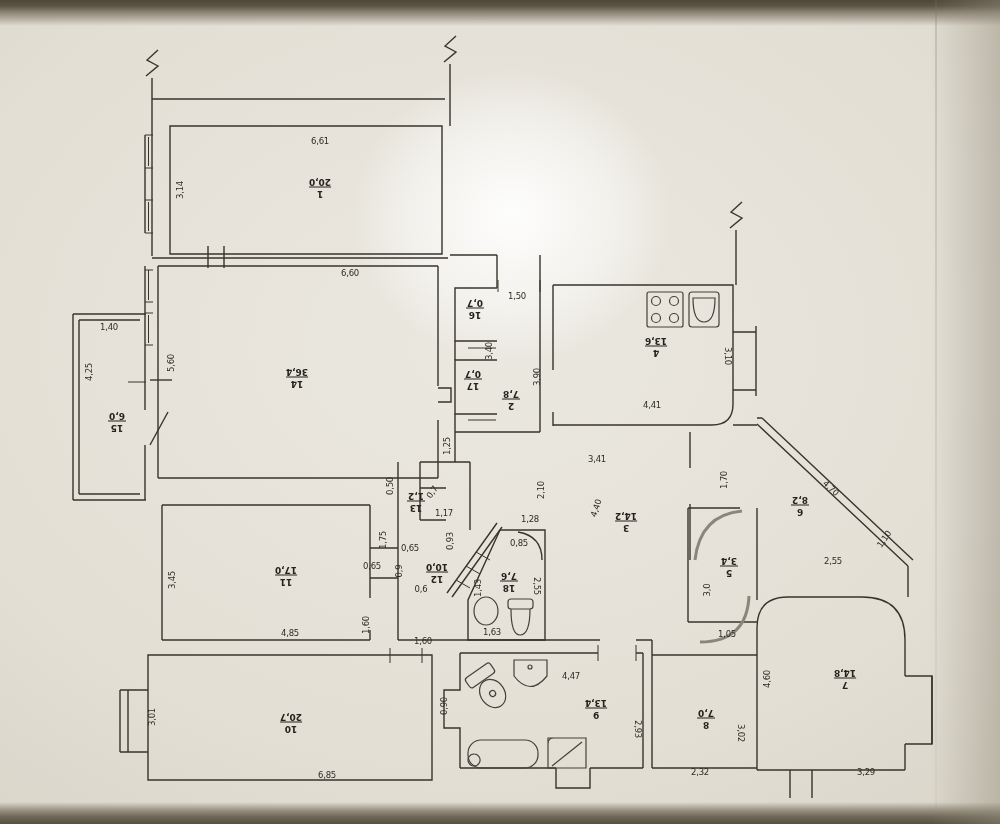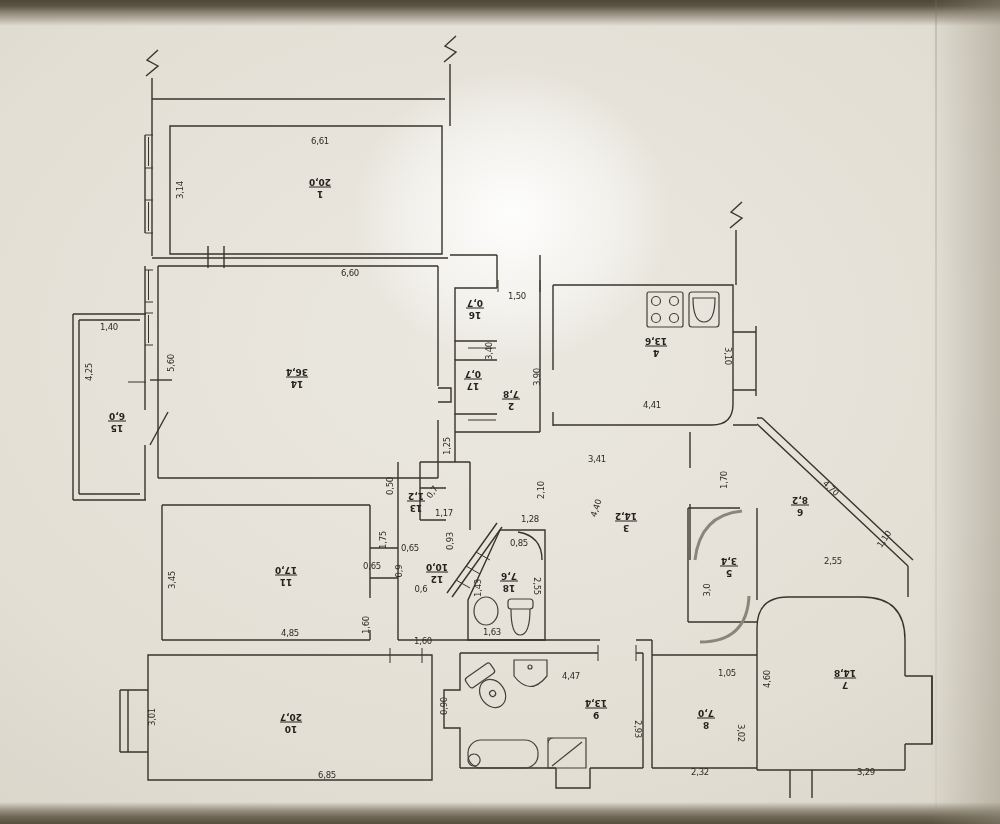--- a/index.html
+++ b/index.html
@@ -195,21 +195,21 @@
       <span class="dim" style="left: 410px; top: 548px; transform: translate(-50%, -50%) rotate(0deg);">0,65</span>
       <span class="dim" style="left: 383px; top: 540px; transform: translate(-50%, -50%) rotate(-90deg);">1,75</span>
       <span class="dim" style="left: 372px; top: 566px; transform: translate(-50%, -50%) rotate(0deg);">0,65</span>
       <span class="dim" style="left: 399px; top: 571px; transform: translate(-50%, -50%) rotate(-90deg);">0,9</span>
       <span class="dim" style="left: 392px; top: 589px; transform: translate(-50%, -50%) rotate(0deg); margin-left: 29px;">0,6</span>
       <span class="dim" style="left: 478px; top: 588px; transform: translate(-50%, -50%) rotate(-90deg);">1,43</span>
       <span class="dim" style="left: 519px; top: 543px; transform: translate(-50%, -50%) rotate(0deg);">0,85</span>
       <span class="dim" style="left: 537px; top: 586px; transform: translate(-50%, -50%) rotate(90deg);">2,55</span>
       <span class="dim" style="left: 492px; top: 632px; transform: translate(-50%, -50%) rotate(0deg);">1,63</span>
       <span class="dim" style="left: 707px; top: 590px; transform: translate(-50%, -50%) rotate(-90deg);">3,0</span>
-      <span class="dim" style="left: 727px; top: 634px; transform: translate(-50%, -50%) rotate(0deg); margin-top: 39px;">1,05</span>
+      <span class="dim" style="left: 727px; top: 634px; transform: translate(-50%, -50%) rotate(0deg);">1,05</span>
       <span class="dim" style="left: 172px; top: 580px; transform: translate(-50%, -50%) rotate(-90deg);">3,45</span>
       <span class="dim" style="left: 290px; top: 633px; transform: translate(-50%, -50%) rotate(0deg);">4,85</span>
       <span class="dim" style="left: 366px; top: 625px; transform: translate(-50%, -50%) rotate(-90deg);">1,60</span>
       <span class="dim" style="left: 423px; top: 641px; transform: translate(-50%, -50%) rotate(0deg);">1,60</span>
       <span class="dim" style="left: 152px; top: 717px; transform: translate(-50%, -50%) rotate(-90deg);">3,01</span>
       <span class="dim" style="left: 327px; top: 775px; transform: translate(-50%, -50%) rotate(0deg); text-align: center;">6,85</span>
       <span class="dim" style="left: 444px; top: 706px; transform: translate(-50%, -50%) rotate(-90deg);">0,90</span>
       <span class="dim" style="left: 571px; top: 662px; transform: translate(-50%, -50%) rotate(0deg); margin-top: 14px;">4,47</span>
       <span class="dim" style="left: 638px; top: 729px; transform: translate(-50%, -50%) rotate(90deg);">2,93</span>
       <span class="dim" style="left: 700px; top: 772px; transform: translate(-50%, -50%) rotate(0deg);">2,32</span>

